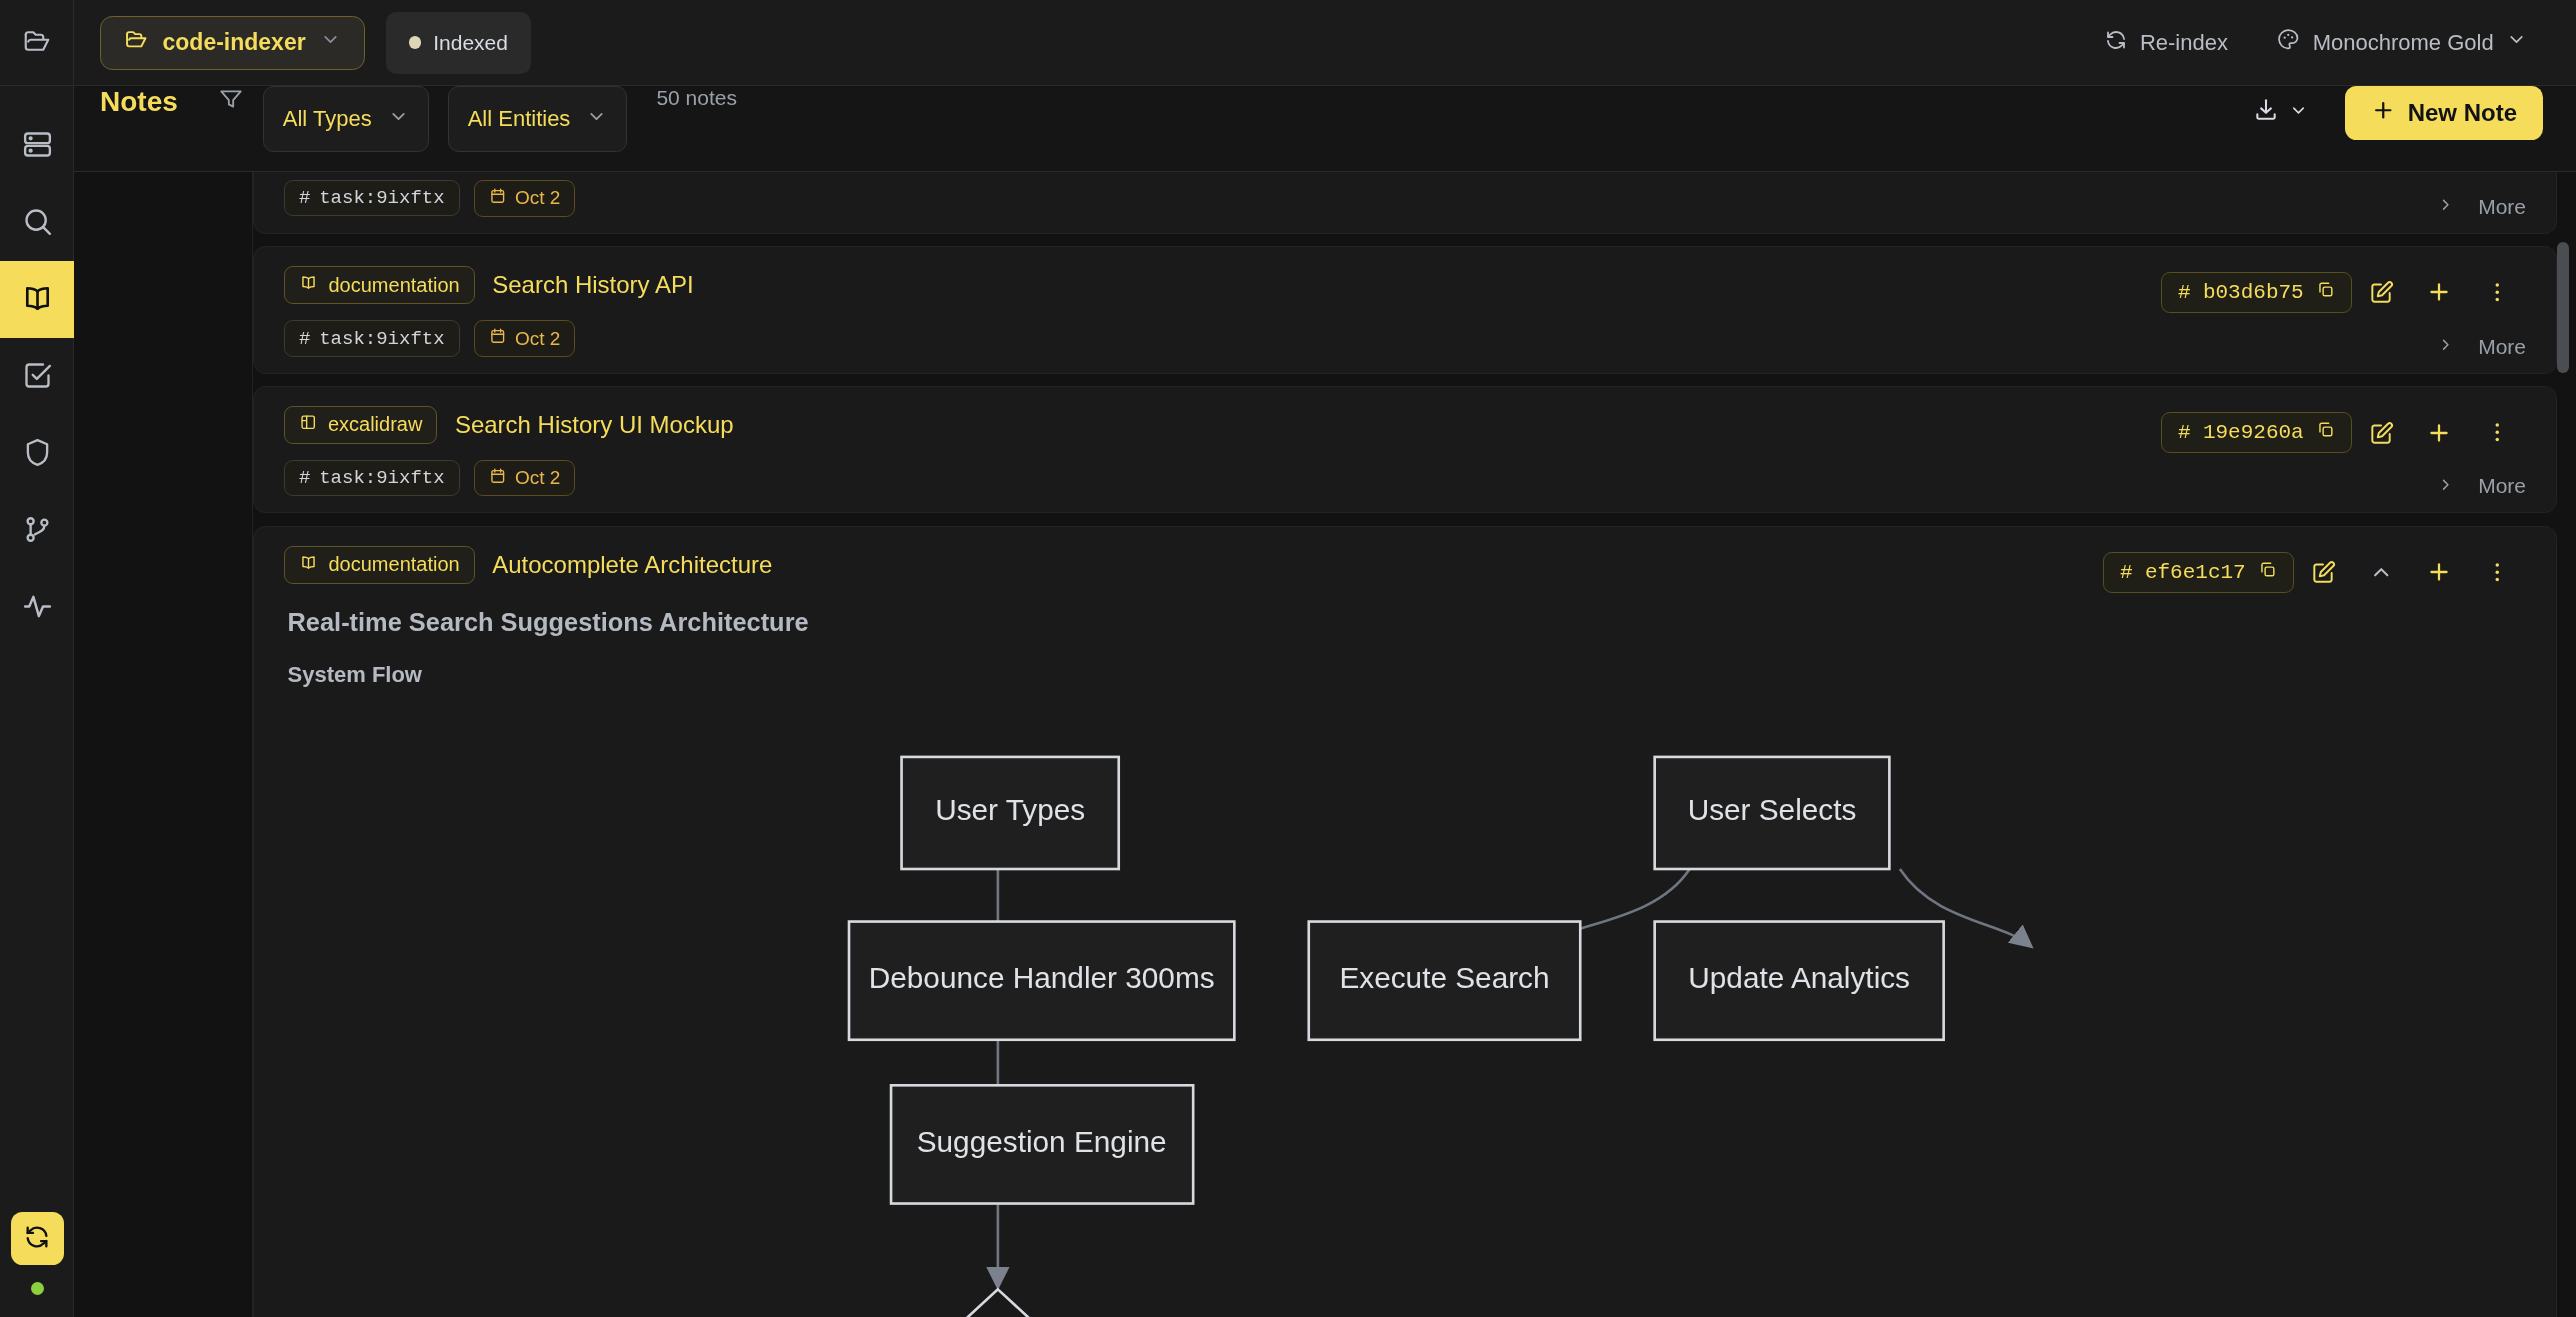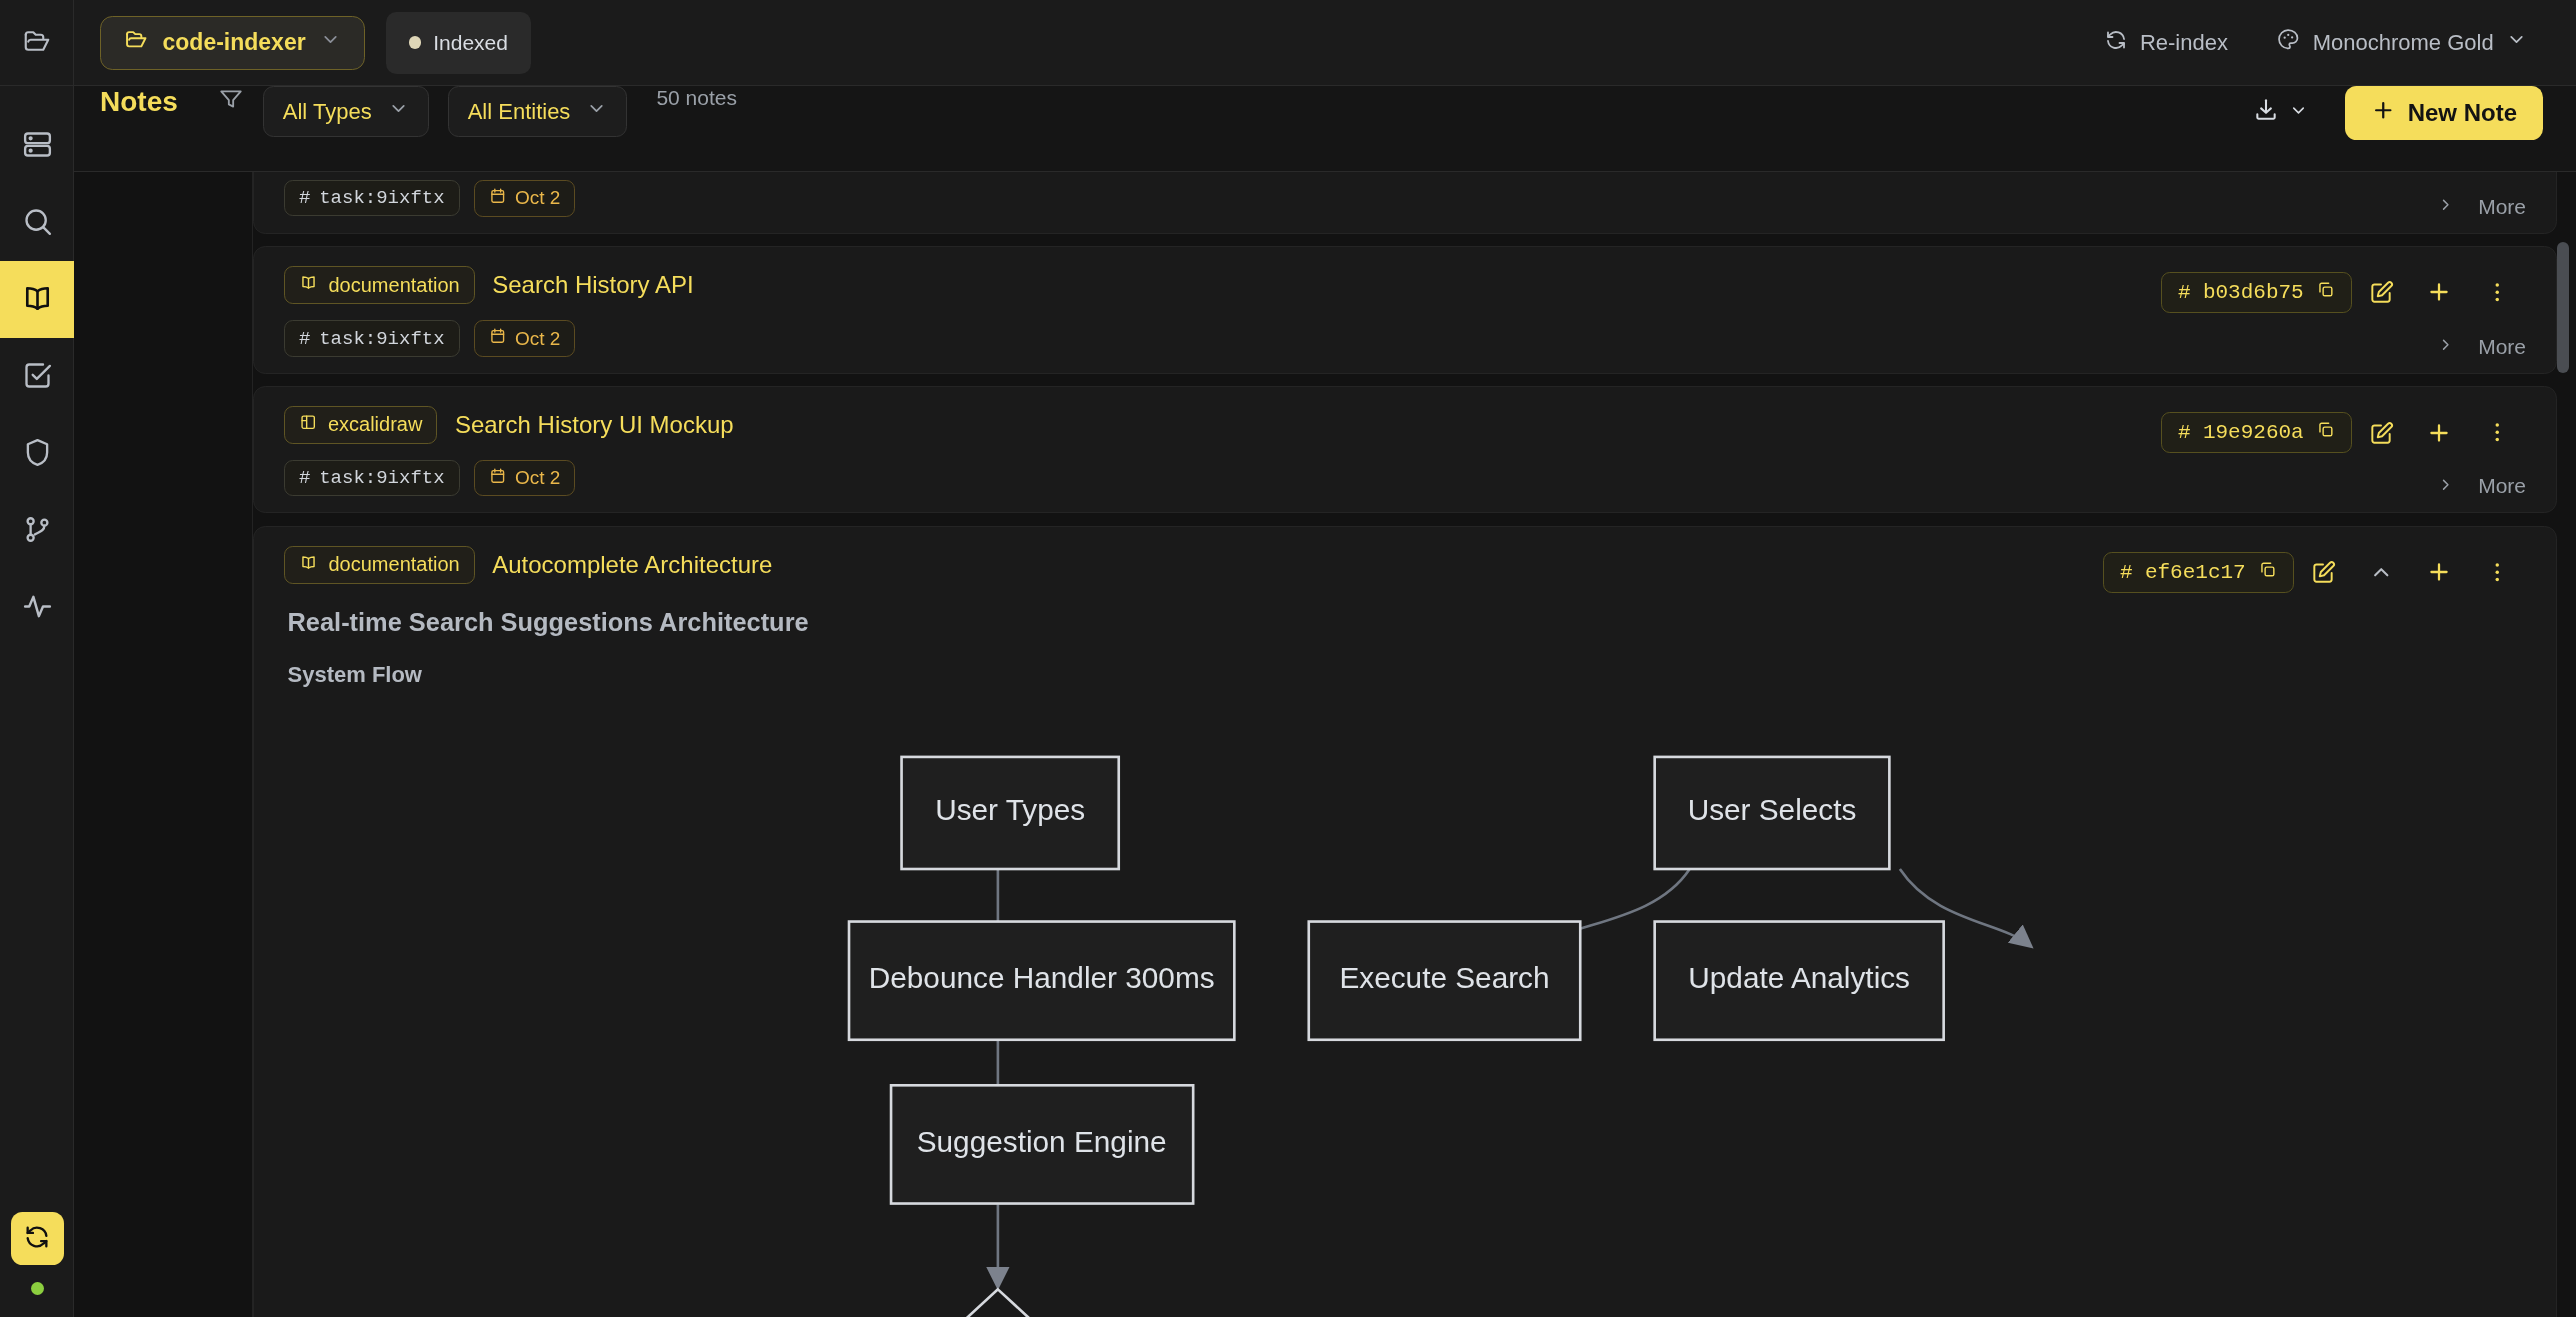--- a/index.html
+++ b/index.html
@@ -112,21 +112,21 @@
   .search-input {
     background: transparent; border: none; outline: none;
     color: #d7dbe1; font-size: 22px;
     font-family: "Liberation Sans", sans-serif;
     width: 100%;
   }
   .search-input::placeholder { color: #8b9098; }
   .filter-icon { color: #9aa0a8; display: flex; align-items: center; }
   .select-pill {
     display: flex; align-items: center; gap: 16px;
-    height: 51px; padding: 0 19px; margin-left: 19px;
+    height: 66px; padding: 0 19px; margin-left: 19px;
     border: 0.9px solid #333; border-radius: 10.5px;
     background: #1d1d1d; color: #f5dd5b; font-size: 22px;
     cursor: pointer;
   }
   .select-pill .chev { color: #9aa0a8; }
   .count { color: #9aa0a8; font-size: 21px; margin-left: 29px; }
   .toolbar-spacer { flex: 1 1 auto; }
   .dl-btn {
     display: flex; align-items: center; gap: 10.5px;
     color: #d8dce2; cursor: pointer; padding: 0 12.3px; height: 51px;

